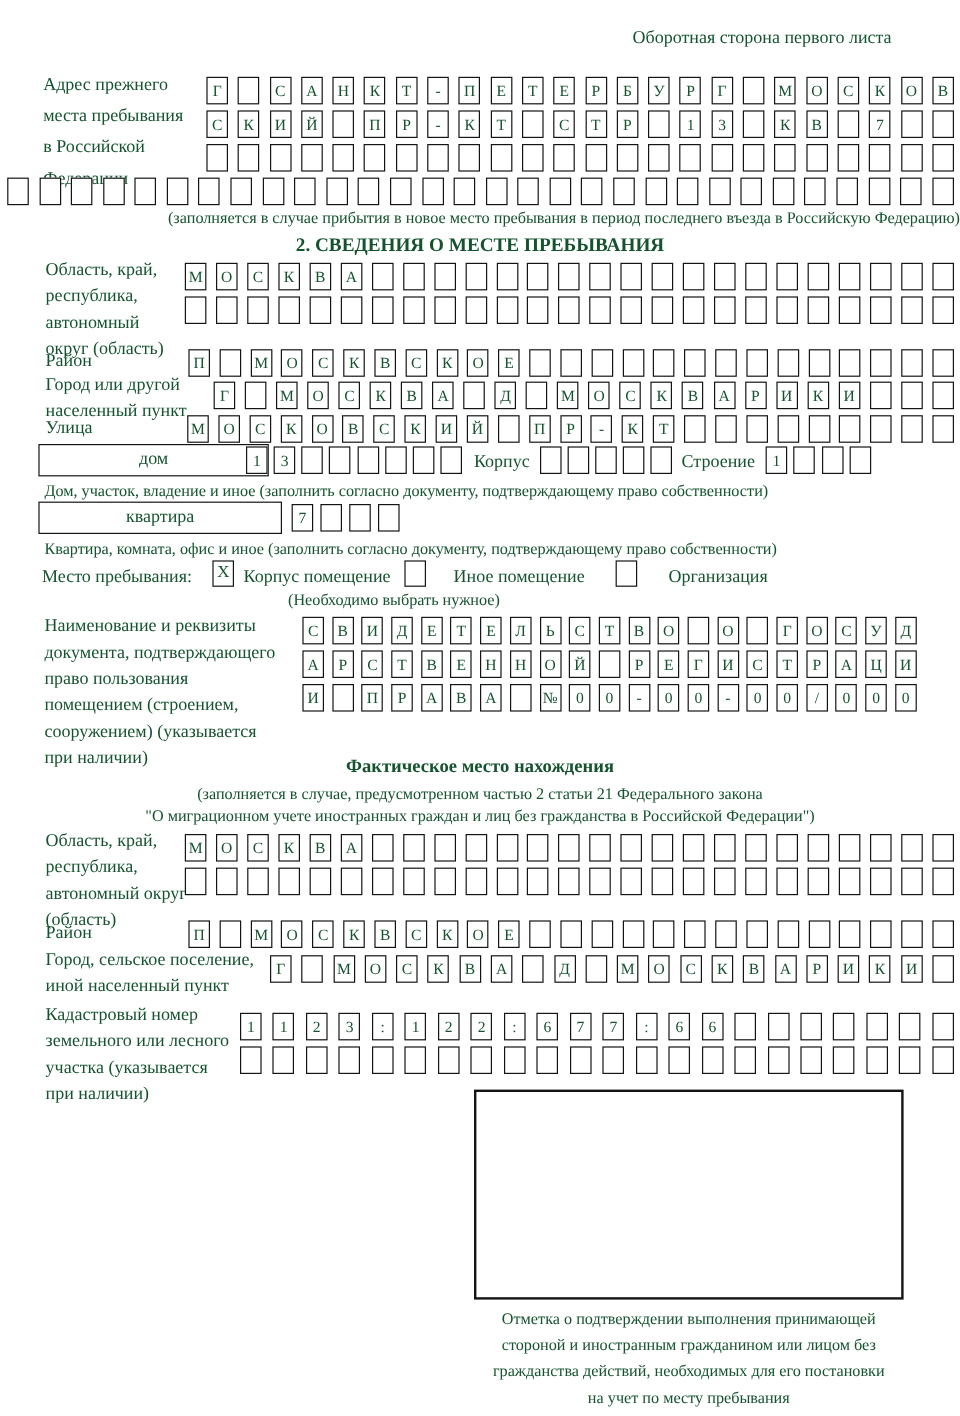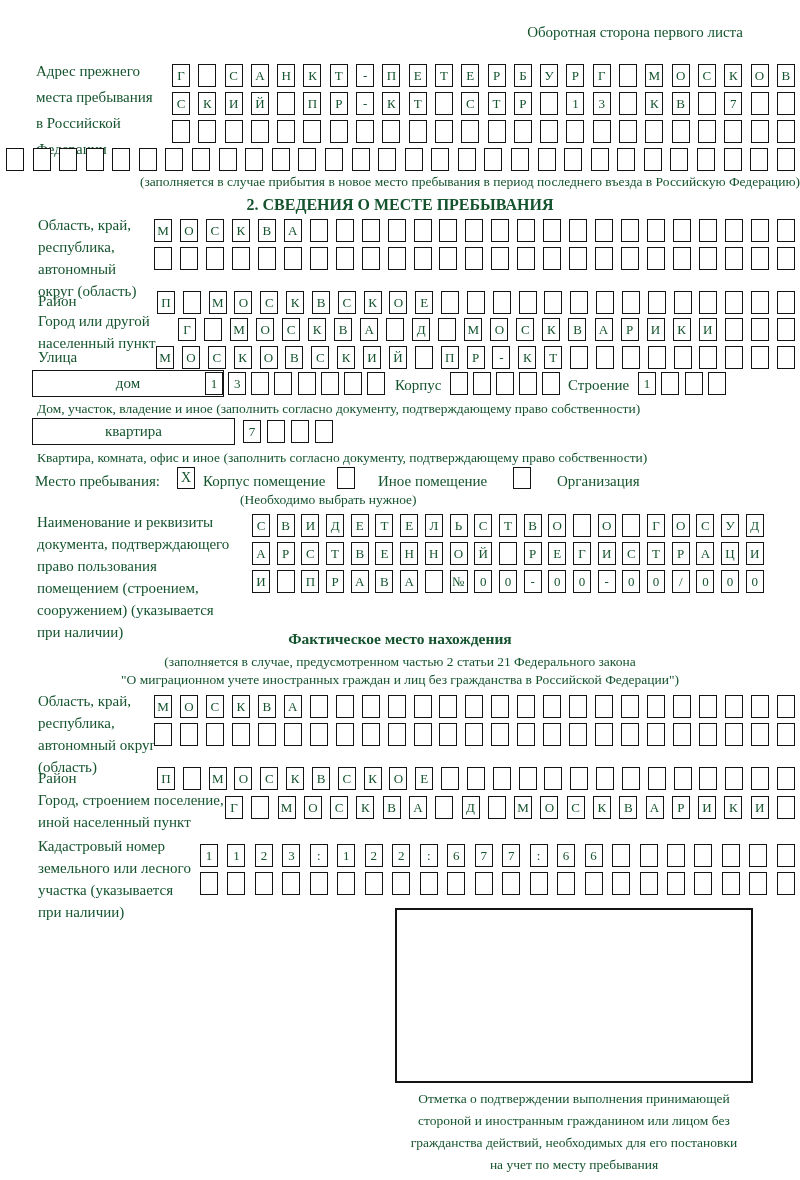--- a/index.html
+++ b/index.html
@@ -521,21 +521,21 @@
       <span class="cell"></span>
       <span class="cell"></span>
       <span class="cell"></span>
       <span class="cell"></span>
       <span class="cell"></span>
       <span class="cell"></span>
       <span class="cell"></span>
     </div>
 
   <div class="lbl lh22" style="left:38px;top:789px;">
-    <div>Город, строением поселение,</div>
+    <div>Город, сельское поселение,</div>
     <div>иной населенный пункт</div>
   </div>
   <div class="cellrow" style="left:225px;top:796px;width:570px;">
       <span class="cell">Г</span>
       <span class="cell"></span>
       <span class="cell">М</span>
       <span class="cell">О</span>
       <span class="cell">С</span>
       <span class="cell">К</span>
       <span class="cell">В</span>

